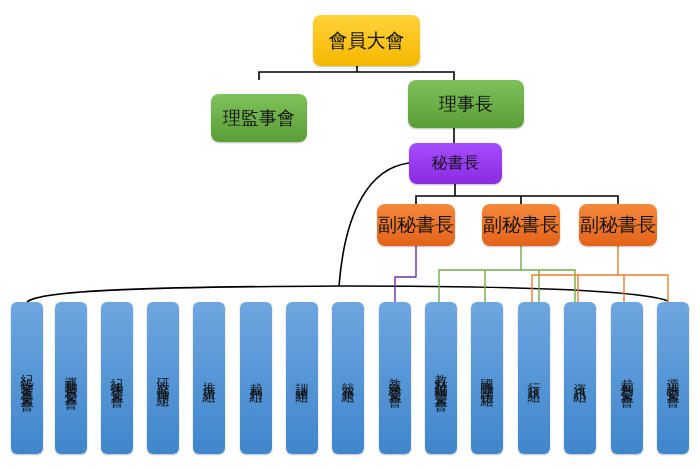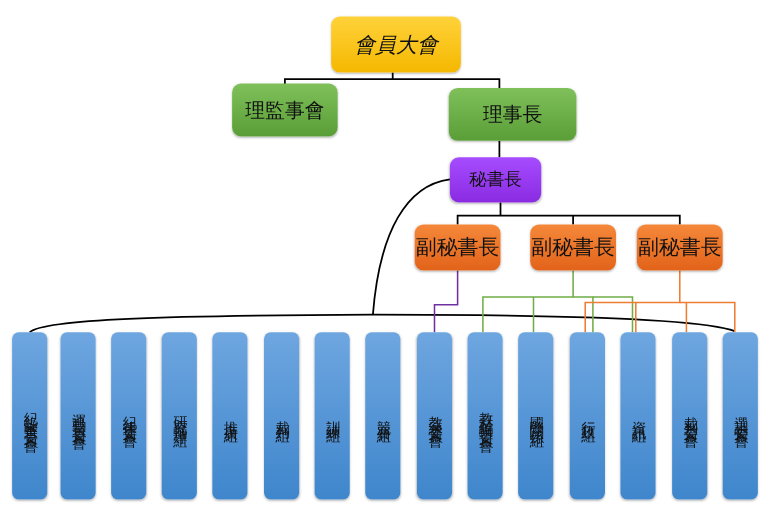--- a/index.html
+++ b/index.html
@@ -38,26 +38,26 @@
   </g>
 
   <g stroke="#ed7d31" stroke-width="1.4" fill="none">
     <path d="M618,246 V275 H532 V302"></path>
     <path d="M618,275 H668 V302"></path>
     <path d="M578,275 V302"></path>
     <path d="M624,275 V302"></path>
   </g>
 </svg>
 
-<div class="node gold" style="left:301px;top:15px;width:118px;height:51px;font-style:italic;">會員大會</div>
+<div class="node gold" style="left:313px;top:15px;width:107px;height:51px;">會員大會</div>
 
-<div class="node green" style="left:211px;top:76px;width:96px;height:48px;">理監事會</div>
+<div class="node green" style="left:211px;top:94px;width:96px;height:48px;">理監事會</div>
 <div class="node green" style="left:408px;top:80px;width:116px;height:48px;text-align:right;">理事長</div>
 
-<div class="node purple" style="left:409px;top:143px;width:83px;height:41px;">秘書長</div>
+<div class="node purple" style="left:409px;top:143px;width:93px;height:41px;">秘書長</div>
 
 <div class="node orange" style="left:377px;top:204px;width:78px;height:42px;">副秘書長</div>
 <div class="node orange" style="left:482px;top:204px;width:78px;height:42px;">副秘書長</div>
 <div class="node orange" style="left:579px;top:204px;width:78px;height:42px;">副秘書長</div>
 
 <div class="node blue" style="left:11px;top:302px;width:32px;height:152px;">紀錄審查委員會</div>
 <div class="node blue" style="left:55px;top:302px;width:32px;height:152px;">運動員委員會</div>
 <div class="node blue" style="left:101px;top:302px;width:32px;height:152px;">紀律委員會</div>
 <div class="node blue" style="left:147px;top:302px;width:32px;height:152px;">研究輔導組</div>
 <div class="node blue" style="left:193px;top:302px;width:32px;height:152px;">推廣組</div>

